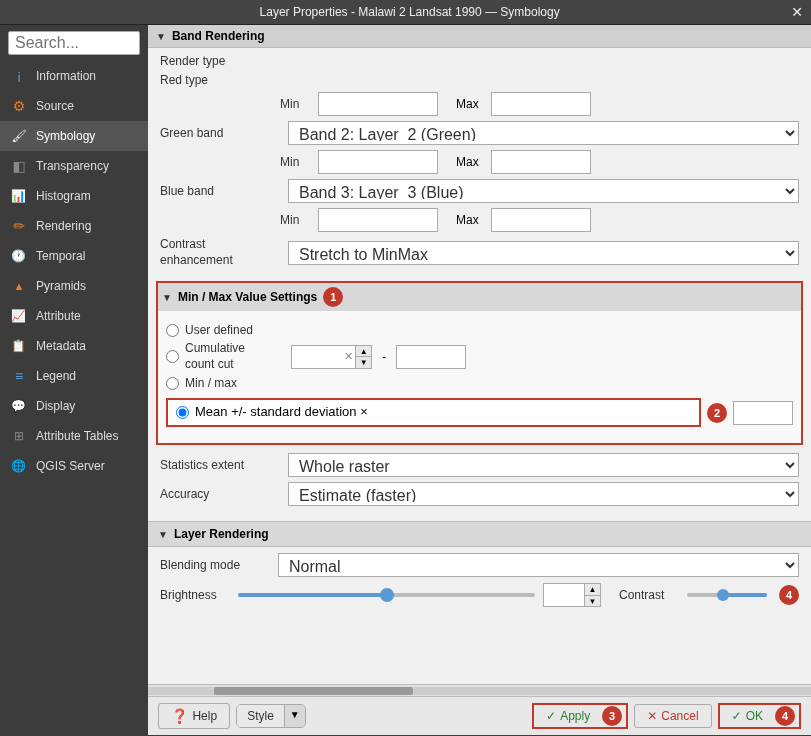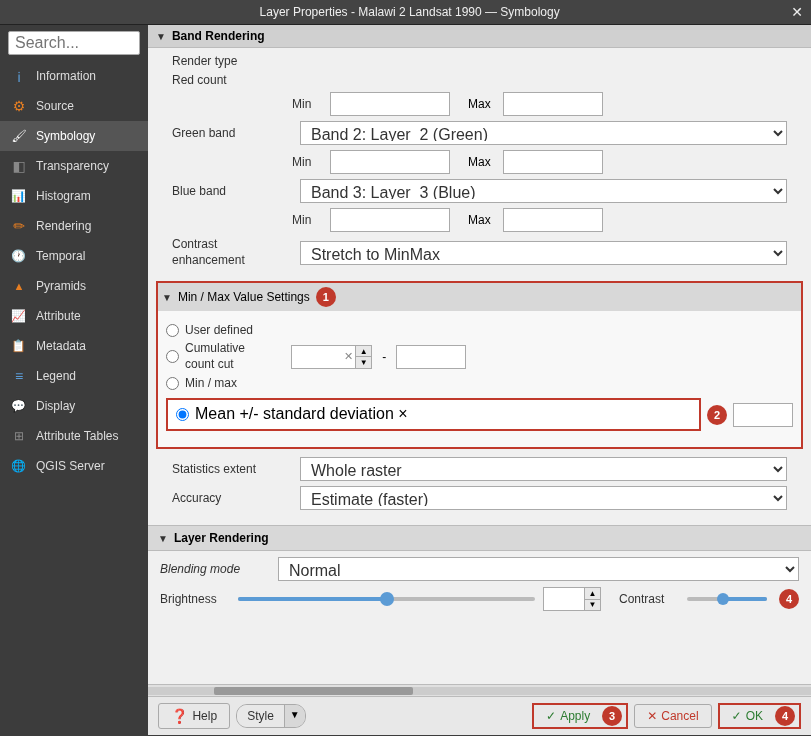--- a/index.html
+++ b/index.html
@@ -96,21 +96,21 @@
       gap: 6px;
       border-bottom: 1px solid #bbb;
       cursor: pointer;
     }
     .section-triangle {
       font-size: 10px;
       color: #333;
     }
 
     .form-grid {
-      padding: 6px 24px;
+      padding: 6px 12px;
     }
     .form-row {
       display: flex;
       align-items: center;
       margin-bottom: 5px;
       gap: 8px;
     }
     .form-label {
       width: 120px;
       flex-shrink: 0;
@@ -151,21 +151,21 @@
     
     .layer-rendering {
       padding: 6px 12px;
     }
     .blending-row {
       display: flex;
       align-items: center;
       gap: 8px;
       margin-bottom: 6px;
     }
-    .blending-label { font-size: 12px; color: #333; width: 110px; font-style: italic; }
+    .blending-label { font-size: 12px; color: #333; width: 110px; }
     .blending-select { flex: 1; }
 
     .brightness-row {
       display: flex;
       align-items: center;
       gap: 8px;
       margin-bottom: 4px;
     }
     .brightness-label { font-size: 12px; color: #333; width: 70px; }
     .slider-container {
@@ -239,21 +239,21 @@
       color: #333;
     }
     .btn-green { color: #2e7d32; }
     .btn-red { color: #c0392b; }
     .spacer { flex: 1; }
 
     .btn-with-arrow {
       display: flex;
       align-items: stretch;
       border: 1px solid #aaa;
-      border-radius: 11px;
+      border-radius: 5px;
       overflow: hidden;
     }
     .btn-main-part {
       padding: 4px 10px;
       background: #e8e8e8;
       cursor: pointer;
       font-size: 12px;
       color: #333;
       border: none;
     }
@@ -433,21 +433,21 @@
         <span style="font-weight:bold;">Band Rendering</span>
       </div>
 
       <div class="form-grid">
 
         <div class="form-row">
           <span class="form-label">Render type</span>
         </div>
 
         <div class="form-row">
-          <span class="form-label">Red count</span>
+          <span class="form-label">Red type</span>
         </div>
         <div class="form-row" style="padding-left:120px;">
           <span class="form-label" style="width:30px;">Min</span>
           <input type="text" style="width: 120px;">
           <span style="margin-left:10px;margin-right:4px;">Max</span>
           <input type="text" style="width: 100px;">
         </div>
 
         <div class="form-row">
           <span class="form-label">Green band</span>
@@ -479,21 +479,21 @@
           <span class="form-label" style="line-height:1.3;">Contrast<br>enhancement</span>
           <select class="form-control">
             <option>Stretch to MinMax</option>
           </select>
         </div>
       </div>
 
       <div style="margin: 2px 8px;">
         <div style="display:flex;align-items:center;gap:6px;padding:4px 4px;background:#d8d8d8;cursor:pointer;border:2px solid #c0392b;border-bottom:none;">
           <span style="font-size:10px;color:#333;">▼</span>
-          <span style="font-weight:normal;font-size:12px;">Min / Max Value Settings</span>
+          <span style="font-weight:bold;font-size:12px;">Min / Max Value Settings</span>
           <div class="section-badge">1</div>
         </div>
 
         <div style="border:2px solid #c0392b;border-top:none;padding:8px;background:#f8f8f8;">
 
           <div class="radio-row">
             <input type="radio" name="minmax" style="">
             <label>User defined</label>
           </div>
 
@@ -513,21 +513,21 @@
           </div>
 
           <div class="radio-row">
             <input type="radio" name="minmax" style="">
             <label>Min / max</label>
           </div>
 
           <div style="display:flex;align-items:center;gap:6px;margin:4px 0;">
             <div class="mean-box" style="flex:1;">
               <input type="radio" name="minmax" checked="" style="">
-              <label style="font-size:16px;line-height:1.3;">Mean +/- standard deviation ×</label>
+              <label style="font-size:13px;line-height:1.3;">Mean +/- standard deviation ×</label>
             </div>
             <div class="section-badge">2</div>
             <input type="text" style="width: 60px;">
           </div>
 
         </div>
       </div>
 
       <div class="form-grid">
         <div class="form-row">

